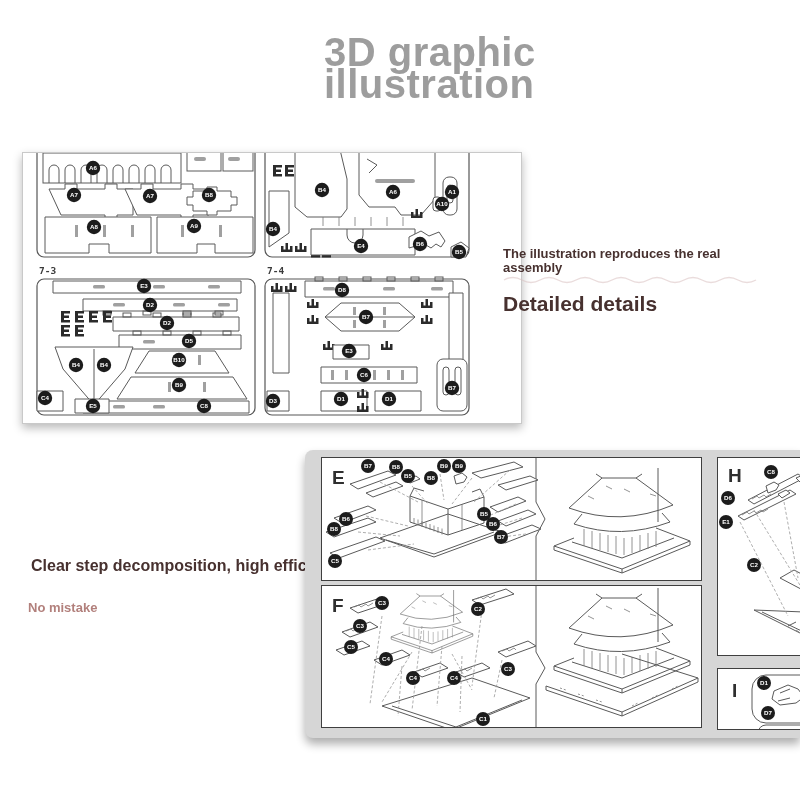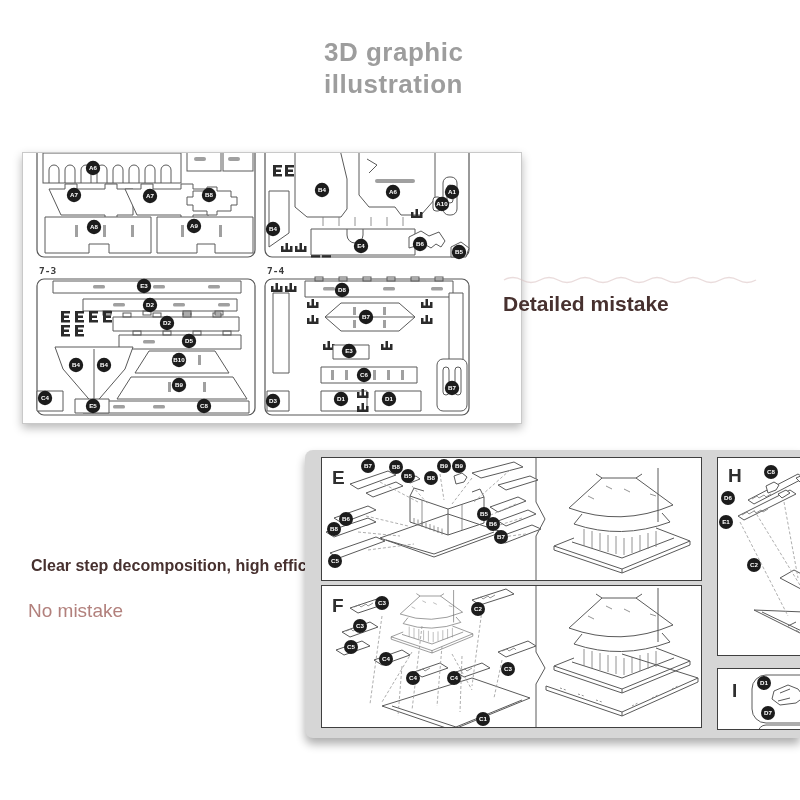--- a/index.html
+++ b/index.html
@@ -1,28 +1,28 @@
 <!DOCTYPE html>
 <html style="--title: #9d9d9d; --dark-text: #47312f; --accent-text: #b2807c; --line-art: #5a5a5a; --label-bg: #1c1c1c; --backdrop: #d6d6d6; --panel-border: #3f3f3f;"><head>
 <meta charset="utf-8">
 <style>
   html,body{margin:0;padding:0}
   body{width:800px;height:800px;background:#fff;position:relative;overflow:hidden;
        font-family:"Liberation Sans",sans-serif}
-  .title{position:absolute;left:324px;top:36px;font-size:26px;line-height:32px;
+  .title{position:absolute;left:324px;top:36px;font-size:40px;line-height:32px;
          font-weight:bold;color:var(--title,#9d9d9d);letter-spacing:.5px}
   .parts-card{position:absolute;left:22px;top:152px;width:500px;height:272px;background:#fff;
          border:1px solid #c9c9c9;box-shadow:0 4px 9px rgba(0,0,0,.28);box-sizing:border-box;overflow:hidden}
   .parts-card svg{display:block}
   .note{position:absolute;left:503px;top:247px;width:280px;font-size:13px;font-weight:bold;
         color:var(--dark-text,#47312f);line-height:14px}
   .squiggle{position:absolute;left:500px;top:272px}
   .detailed{position:absolute;left:503px;top:292px;font-size:21px;font-weight:bold;color:var(--dark-text,#47312f)}
   .clearstep{position:absolute;left:31px;top:557px;font-size:16px;font-weight:bold;color:var(--dark-text,#47312f)}
-  .nomistake{position:absolute;left:28px;top:600px;font-size:19px;font-weight:normal;color:var(--accent-text,#b2807c)}
+  .nomistake{position:absolute;left:28px;top:600px;font-size:13px;font-weight:bold;color:var(--accent-text,#b2807c)}
   .backdrop{position:absolute;left:305px;top:450px;right:0;height:288px;background:var(--backdrop,#d6d6d6);
         border-radius:8px 0 0 8px;box-shadow:0 6px 10px rgba(0,0,0,.32);overflow:hidden}
   .stepbox{position:absolute;background:#fff;border:1px solid #3f3f3f;box-sizing:border-box;overflow:hidden}
   .box-e{left:16px;top:7px;width:381px;height:124px}
   .box-f{left:16px;top:135px;width:381px;height:143px}
   .box-h{left:412px;top:7px;width:110px;height:199px}
   .box-i{left:412px;top:218px;width:110px;height:62px}
   .stepbox svg{display:block}
   .sheet{fill:#fff;stroke:#565656;stroke-width:1.2}
   .pc{fill:#fff;stroke:#5a5a5a;stroke-width:1}
@@ -343,25 +343,26 @@
         <text y="2.2">D3</text>
       </g>
   <g class="lbl" transform="translate(429,235)">
         <circle r="7.2"></circle>
         <text y="2.2">B7</text>
       </g>
 </svg>
 </div>
 
 <div class="note">
+  <div>The illustration reproduces the real assembly</div>
 </div>
 <svg class="squiggle" width="268" height="14">
   <path d="M4,8 q9,-5 18,0 t18,0 t18,0 t18,0 t18,0 t18,0 t18,0 t18,0 t18,0 t18,0 t18,0 t18,0 t18,0 t18,0" stroke="#d9bfc0" fill="none" stroke-width="1.4" opacity="0.55"></path>
 </svg>
-<div class="detailed">Detailed mistake</div>
+<div class="detailed">Detailed details</div>
 <div class="clearstep">Clear step decomposition, high efficiency</div>
 <div class="nomistake">No mistake</div>
 
 <div class="backdrop">
 
   <div class="stepbox box-e">
     <svg width="379" height="122" viewBox="0 0 379 122">
       <text class="letter" x="10" y="26">E</text>
       <path class="ln" d="M214,0 V44 L223,61 L214,78 V122" stroke="#444"></path>
       <g>

